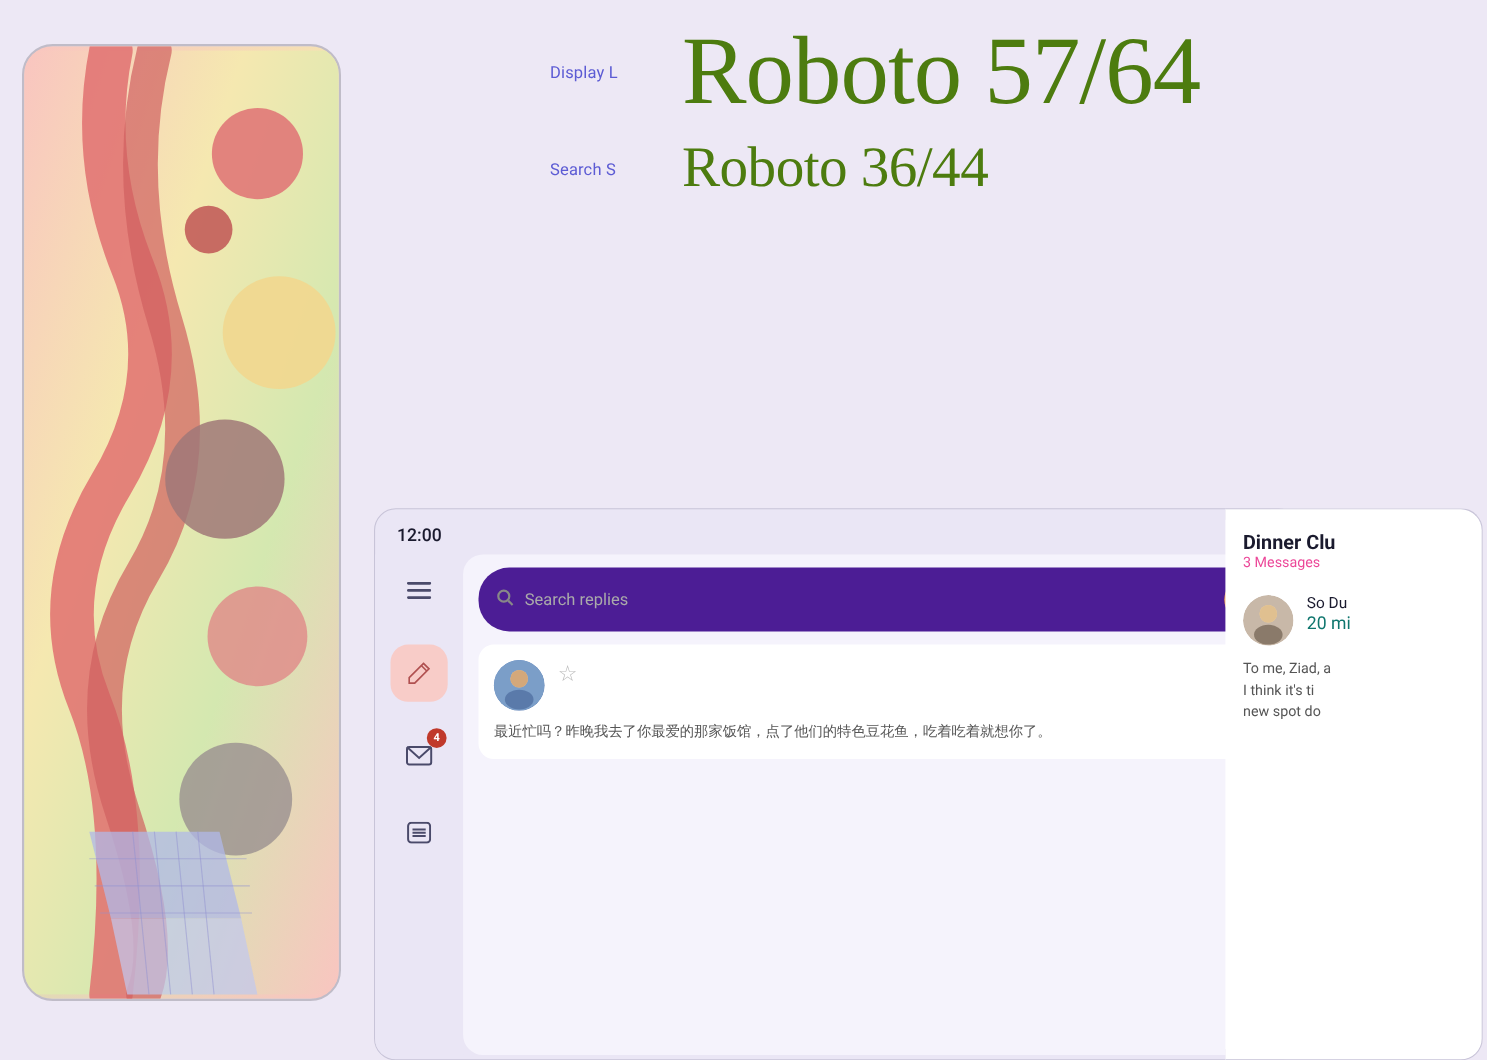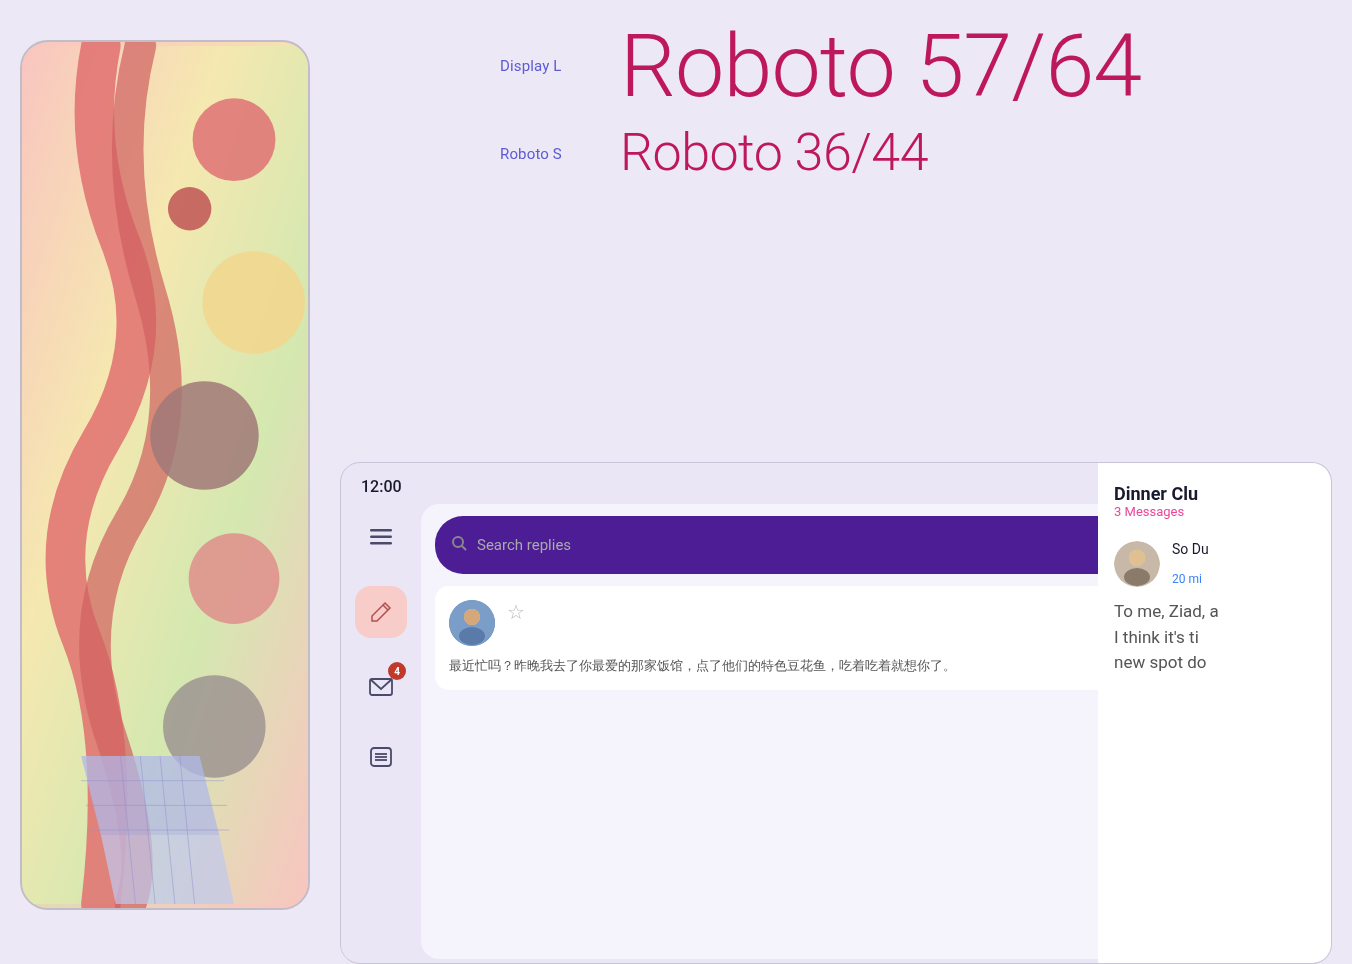--- a/index.html
+++ b/index.html
@@ -62,24 +62,25 @@
     .type-label {
       font-size: 15px;
       color: #5c5bd4;
       font-weight: 400;
       width: 120px;
       flex-shrink: 0;
       letter-spacing: 0.01em;
     }
 
     .type-display {
-      color: #be185d;
+      color: #4d7c0f;
       font-weight: 300;
       letter-spacing: -0.01em;
       line-height: 1.1;
+      font-family: Liberation Serif, serif;
     }
 
     .type-display-l {
       font-size: 88px;
       line-height: 1.05;
     }
 
     .type-display-m {
       font-size: 68px;
       line-height: 1.1;
@@ -269,21 +270,21 @@
     .msg-preview {
       font-size: 13px;
       color: #555;
       line-height: 1.5;
     }
 
     
     .right-panel {
       position: absolute;
       top: 462px;
-      left: 768px;
+      left: 784px;
       width: 234px;
       height: 502px;
       background: white;
       border-radius: 0 20px 20px 0;
       overflow: hidden;
       border: 1.5px solid #c8c4d8;
       border-left: none;
     }
 
     .right-panel-header {
@@ -320,27 +321,26 @@
       flex: 1;
     }
 
     .rp-name {
       font-size: 14px;
       font-weight: 400;
       color: #1a1a2e;
     }
 
     .rp-time {
-      font-size: 12px;
-      color: #3b82f6;
-      margin-top: 15px;
+      font-size: 16px;
+      color: #0f766e;
     }
 
     .rp-preview {
-      font-size: 17px;
+      font-size: 13px;
       color: #555;
       line-height: 1.5;
     }
 
     
     .illus-svg {
       width: 100%;
       height: 100%;
     }
   </style>
@@ -394,21 +394,21 @@
 
   <div class="typography-section">
 
     <div class="type-row">
       <span class="type-label">Display L</span>
       <span class="type-display type-display-l">Roboto 57/64</span>
     </div>
 
 
     <div class="type-row">
-      <span class="type-label">Roboto S</span>
+      <span class="type-label">Search S</span>
       <span class="type-display type-display-s">Roboto 36/44</span>
     </div>
 
   </div>
 
   <div class="ui-card">
     <div class="ui-card-inner">
 
       <div class="status-bar">
         <span>12:00</span>

